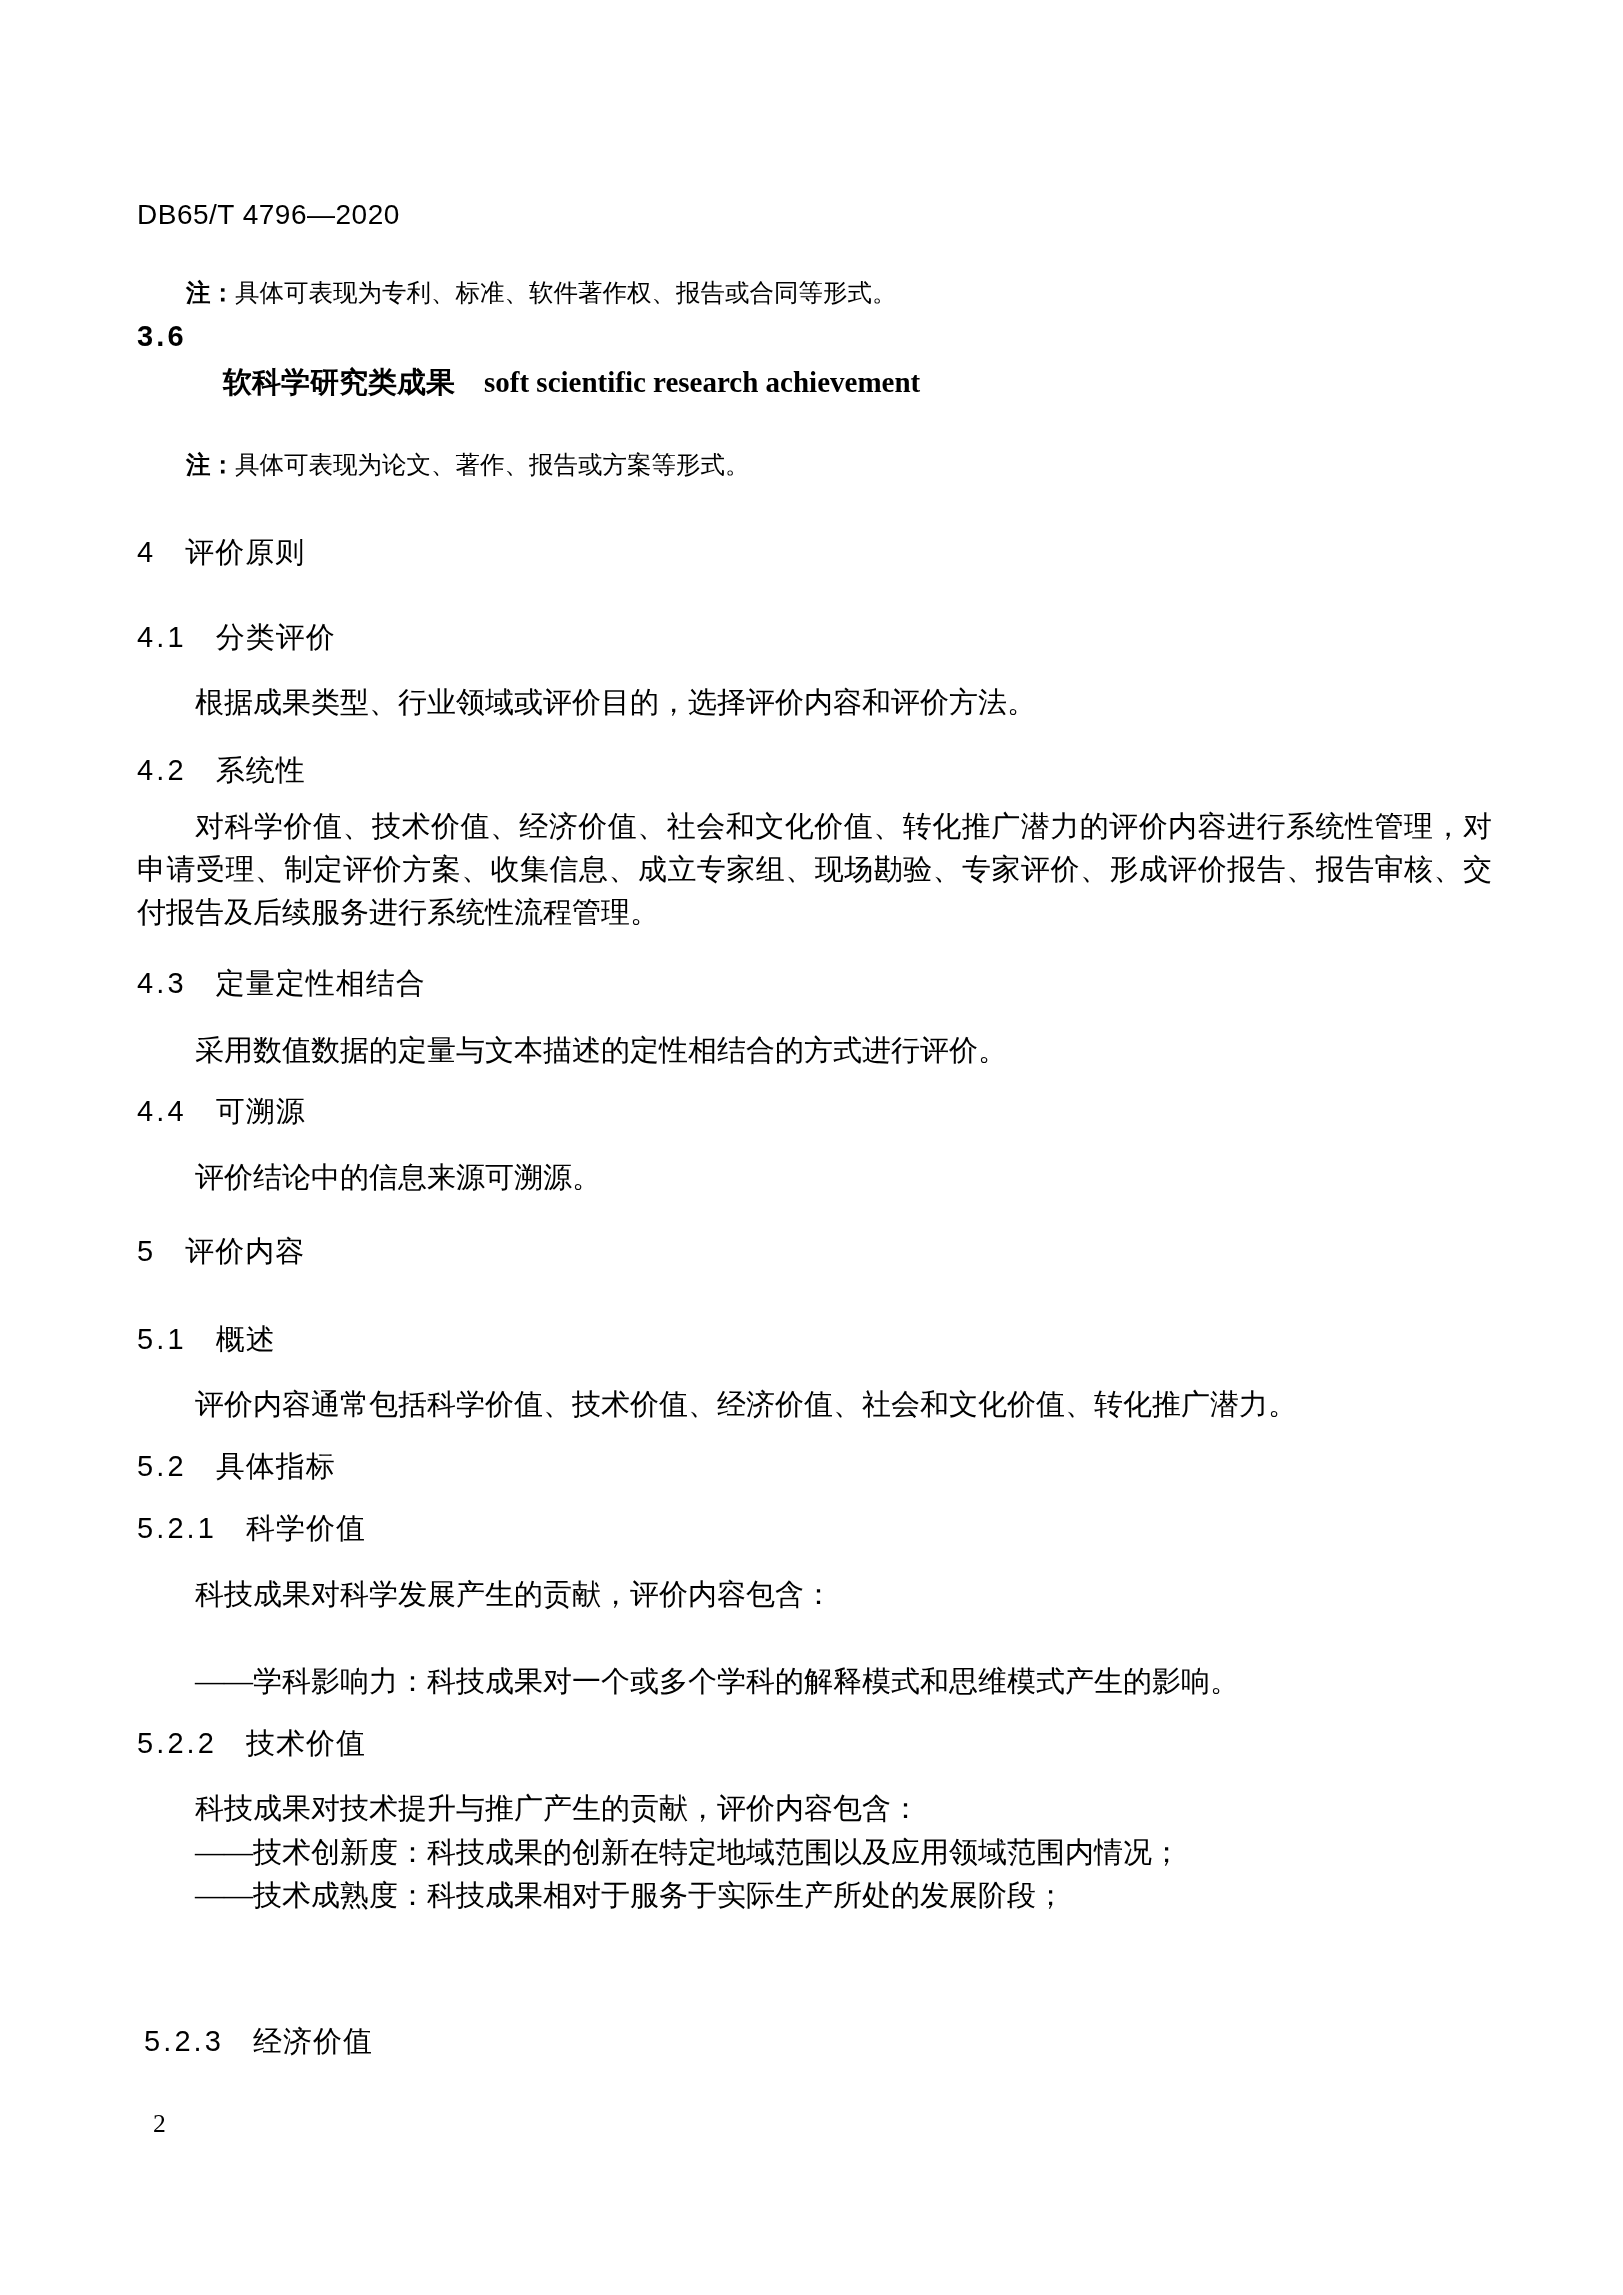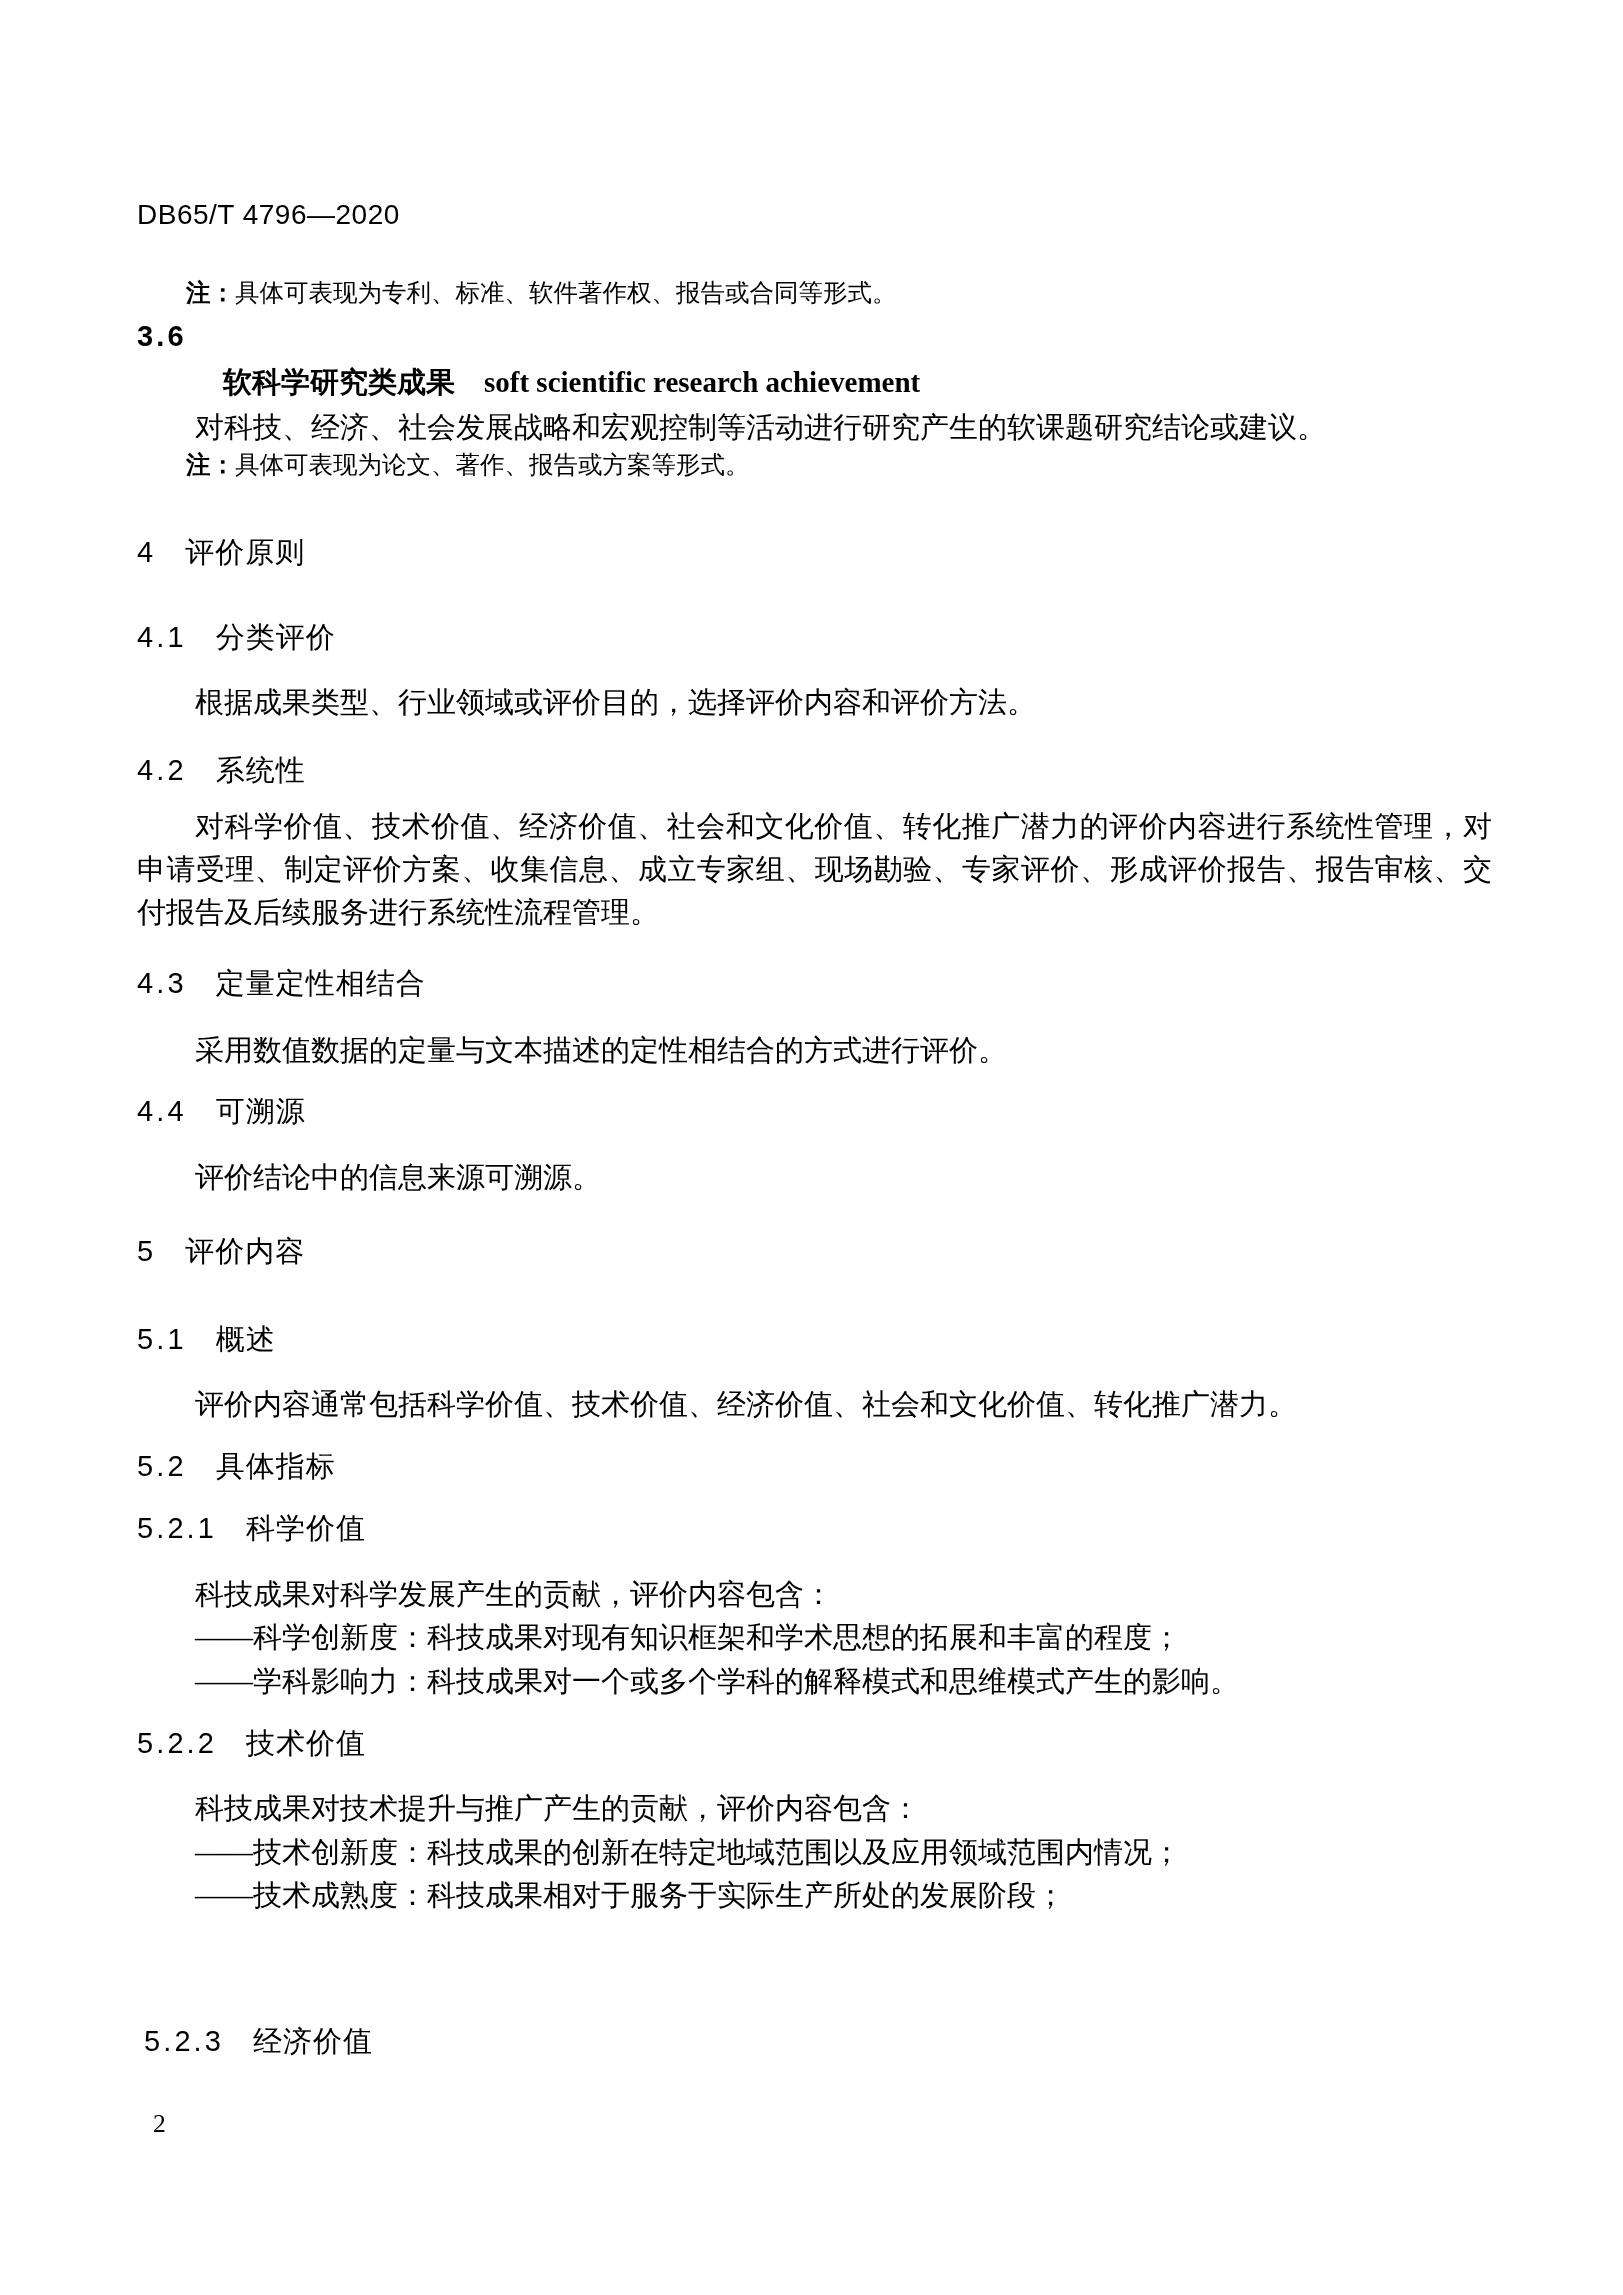--- a/index.html
+++ b/index.html
@@ -90,21 +90,20 @@
   <div id="note1" class="abs note">
     <span class="lbl">注：</span><span>具体可表现为专利、标准、软件著作权、报告或合同等形式。</span>
   </div>
 
   <div id="clause36" class="abs">3.6</div>
 
   <div id="term36" class="abs">
     <span class="zh">软科学研究类成果</span><span class="en">soft scientific research achievement</span>
   </div>
 
-  <div id="def36" class="abs body line" style="left:195px; top:406px;">对科技、经济、社会发展战略和宏观控制等活动进行研究产生的软课题研究结论或建议。</div>
 
   <div id="note2" class="abs note">
     <span class="lbl">注：</span><span>具体可表现为论文、著作、报告或方案等形式。</span>
   </div>
 
   <div id="h4" class="abs h">
     <span class="num">4</span><span class="t">评价原则</span>
   </div>
 
   <div id="h41" class="abs h">
@@ -137,21 +136,20 @@
   <div id="p51" class="abs body line">评价内容通常包括科学价值、技术价值、经济价值、社会和文化价值、转化推广潜力。</div>
 
   <div id="h52" class="abs h">
     <span class="num">5.2</span><span class="t">具体指标</span>
   </div>
 
   <div id="h521" class="abs h">
     <span class="num">5.2.1</span><span class="t">科学价值</span>
   </div>
   <div id="p521" class="abs body line">科技成果对科学发展产生的贡献，评价内容包含：</div>
-  <div id="li5211" class="abs body line">——科学创新度：科技成果对现有知识框架和学术思想的拓展和丰富的程度；</div>
   <div id="li5212" class="abs body line">——学科影响力：科技成果对一个或多个学科的解释模式和思维模式产生的影响。</div>
 
   <div id="h522" class="abs h">
     <span class="num">5.2.2</span><span class="t">技术价值</span>
   </div>
   <div id="p522" class="abs body line">科技成果对技术提升与推广产生的贡献，评价内容包含：</div>
   <div id="li5221" class="abs body line">——技术创新度：科技成果的创新在特定地域范围以及应用领域范围内情况；</div>
   <div id="li5222" class="abs body line">——技术成熟度：科技成果相对于服务于实际生产所处的发展阶段；</div>
 
   <div id="h523" class="abs h">

